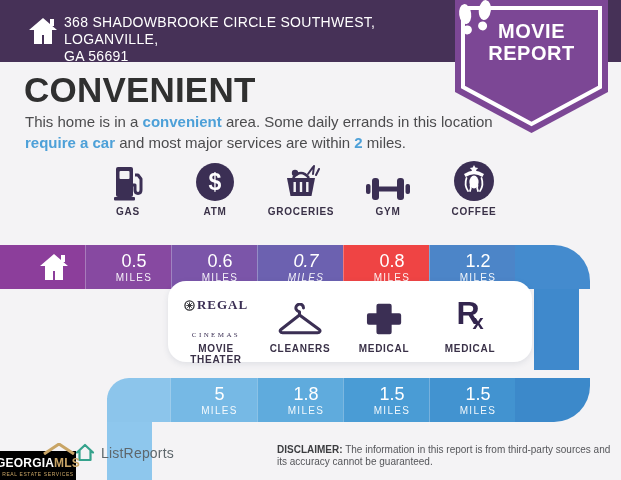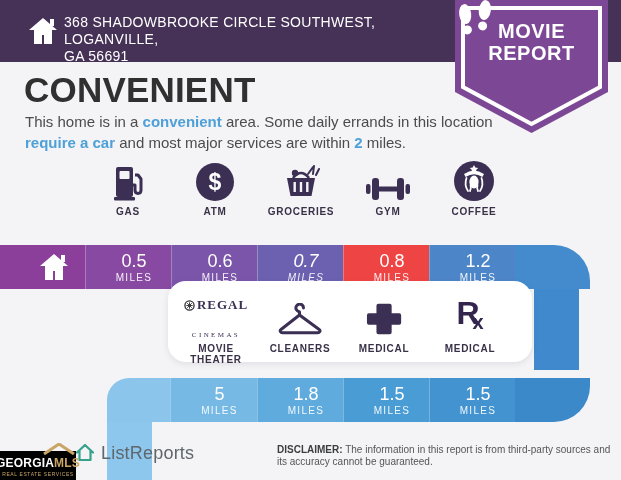--- a/index.html
+++ b/index.html
@@ -51,21 +51,21 @@
   .card .poi .icon{height:42px;}
   .regal{color:#2e2e33;font-family:"Liberation Serif",serif;}
   .regal .r1{font-size:13px;font-weight:700;letter-spacing:1px;display:flex;align-items:center;justify-content:center;gap:2px;}
   .regal .r2{font-size:7px;letter-spacing:2.4px;margin-top:18px;}
   .rx{font-weight:800;color:#33254e;line-height:34px;}
   .rx .rx-r{font-size:32px;}
   .rx .rx-x{font-size:20px;margin-left:-7px;vertical-align:-5px;}
 
   
   .lr{position:absolute;left:74px;top:442px;display:flex;align-items:center;gap:5px;z-index:3;}
-  .lr-text{font-size:18px;color:#5e676c;letter-spacing:.2px;}
+  .lr-text{font-size:14px;color:#5e676c;letter-spacing:.2px;}
   .gmls{position:absolute;left:0;top:451px;width:76px;height:31px;background:#000000;z-index:4;
         display:flex;flex-direction:column;align-items:center;justify-content:center;}
   .gmls .l1{font-size:12px;font-weight:700;line-height:12px;letter-spacing:.2px;}
   .gmls .l1 .g{color:#fff;} .gmls .l1 .m{color:#c9a566;}
   .gmls .l2{font-size:5px;color:#c9a566;letter-spacing:.6px;margin-top:2px;}
   .gmls-roof{position:absolute;left:42px;top:443px;z-index:5;}
   .disclaimer{position:absolute;left:277px;top:444px;width:336px;font-size:10px;line-height:12px;color:#55565a;}
   .disclaimer b{color:#3c3d40;text-align:right;}
 </style>
 </head>

